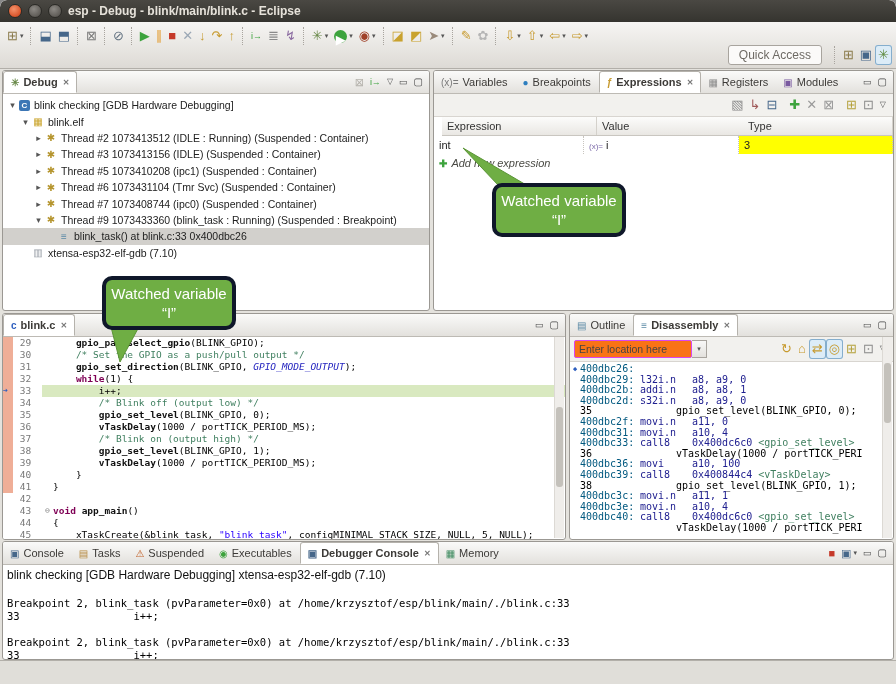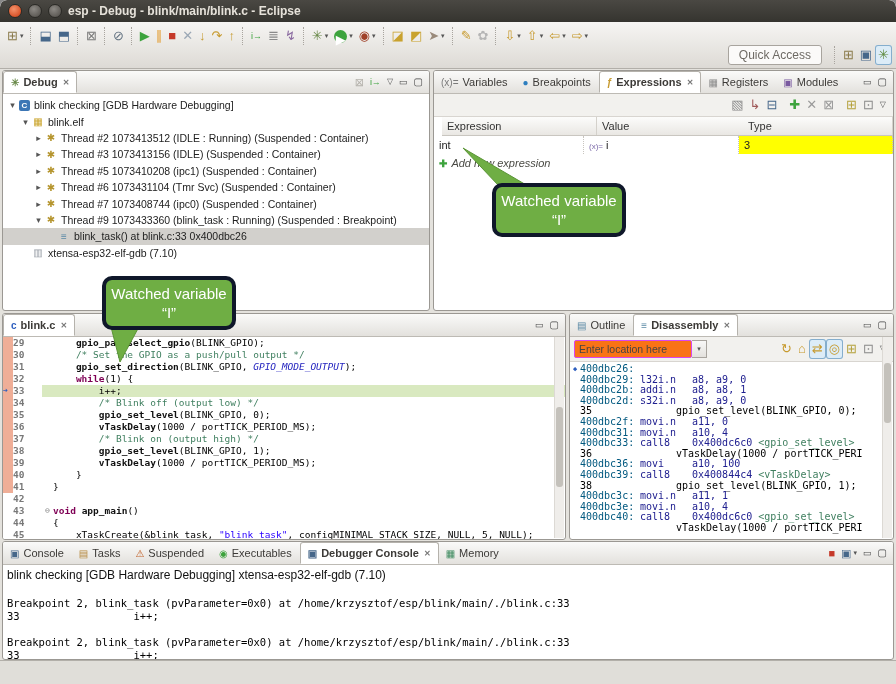--- a/index.html
+++ b/index.html
@@ -68,21 +68,21 @@
   .xico{font-size:8px;color:#7a68a8;margin-right:3px;}
   .addrow{display:flex;align-items:center;height:18px;font-size:11px;color:#4a4a44;}
   .addrow .plus{color:#3da33d;font-weight:bold;margin:0 4px 0 5px;font-size:10px;}
   .addrow .atxt{font-style:italic;}
   
   .editor{font-family:"DejaVu Sans Mono",monospace;font-size:9.5px;line-height:12px;}
   .crow{display:flex;height:12px;white-space:pre;}
   .rng{width:10px;flex:none;background:#fff;position:relative;}
   .rng.ron{background:#efae97;}
   .bpm{position:absolute;left:0;top:0;font-size:8px;color:#2e5fbf;line-height:12px;}
-  .lno{width:25px;flex:none;text-align:left;padding-right:4px;color:#787878;font-weight:bold;}
+  .lno{width:25px;flex:none;text-align:center;padding-right:4px;color:#787878;}
   .fold{width:11px;flex:none;color:#888;font-size:8px;text-align:center;}
   .ccode{flex:1;}
   .crow.cur .ccode,.crow.cur .fold{background:#d9e9c0;}
   .tk-pl{color:#000;} .tk-kw{color:#7f0055;font-weight:bold;} .tk-cm{color:#3f7f5f;}
   .tk-fn{color:#111;font-weight:bold;} .tk-mac{color:#2424bf;font-style:italic;} .tk-str{color:#2a00ff;}
   .vscroll{position:absolute;right:1px;top:23px;bottom:1px;width:9px;background:#efedea;border-left:1px solid #dcd9d4;}
   .vthumb{position:absolute;left:1px;width:7px;border-radius:3px;background:#c4c1bb;}
   
   .disbar{height:24px;background:#f2f1ee;border-bottom:1px solid #d8d5d0;display:flex;align-items:center;padding:0 4px;}
   .combo{width:112px;height:16px;border:1px solid #d946ef;background:#f97316;border-radius:2px;

